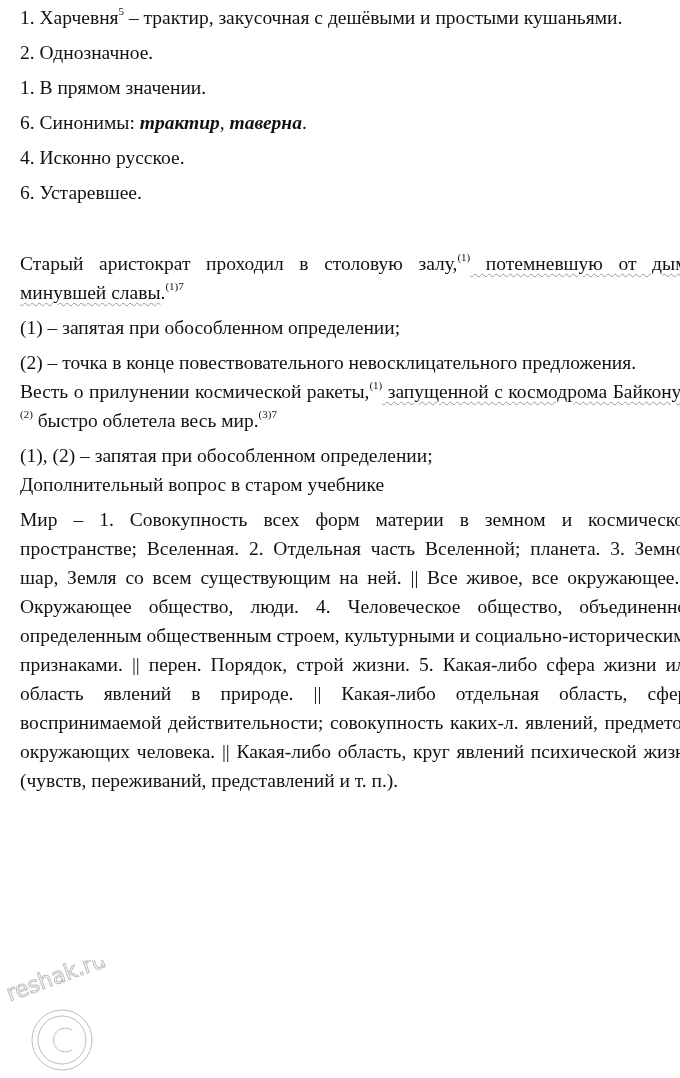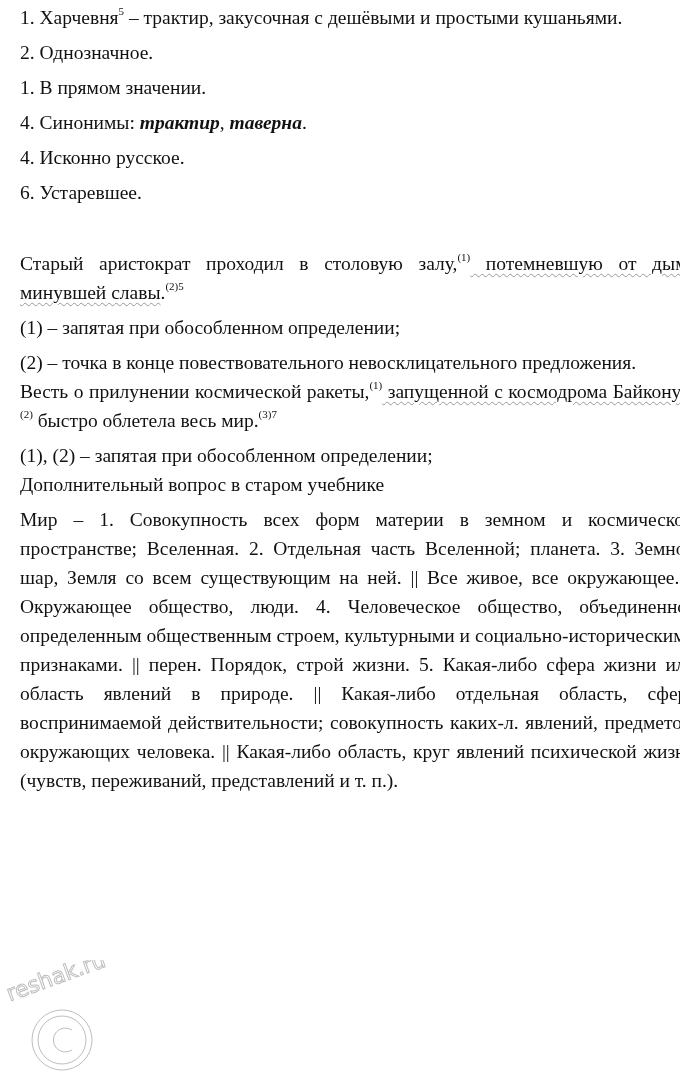--- a/index.html
+++ b/index.html
@@ -18,25 +18,25 @@
   .watermark { position: absolute; left: 0; top: 960px; width: 120px; height: 118px; pointer-events: none; }
 </style>
 </head>
 <body>
 
 <div class="page">
 
   <p class="j" style="margin-top:3px"><span>1.</span> <span>Харчевня</span><sup>5</sup><span> – трактир, закусочная с дешёвыми и простыми кушаньями.</span></p>
   <p class="gap6">2. Однозначное.</p>
   <p class="gap6">1. В прямом значении.</p>
-  <p class="gap6"><span>4. Синонимы: </span><i>трактир</i><span>, </span><i>таверна</i><span>.</span></p>
+  <p class="gap6"><span>6. Синонимы: </span><i>трактир</i><span>, </span><i>таверна</i><span>.</span></p>
   <p class="gap6">4. Исконно русское.</p>
   <p class="gap6">6. Устаревшее.</p>
 
-  <p class="j" style="margin-top:42px"><span>Старый аристократ проходил в столовую залу,</span><sup>(1)</sup><span class="wavy"> потемневшую от дыма минувшей славы</span><span>.</span><sup>(2)5</sup></p>
+  <p class="j" style="margin-top:42px"><span>Старый аристократ проходил в столовую залу,</span><sup>(1)</sup><span class="wavy"> потемневшую от дыма минувшей славы</span><span>.</span><sup>(1)7</sup></p>
   <p class="gap6">(1) – запятая при обособленном определении;</p>
   <p class="j gap6">(2) – точка в конце повествовательного невосклицательного предложения.</p>
 
   <p class="j" style=""><span>Весть о прилунении космической ракеты,</span><sup>(1)</sup><span class="wavy"> запущенной с космодрома Байконур,</span><sup>(2)</sup><span> быстро облетела весь мир.</span><sup>(3)7</sup></p>
   <p class="gap6">(1), (2) – запятая при обособленном определении;</p>
 
   <p style="">Дополнительный вопрос в старом учебнике</p>
   <p class="j gap6">Мир – 1. Совокупность всех форм материи в земном и космическом пространстве; Вселенная. 2. Отдельная часть Вселенной; планета. 3. Земной шар, Земля со всем существующим на ней. || Все живое, все окружающее. || Окружающее общество, люди. 4. Человеческое общество, объединенное определенным общественным строем, культурными и социально-историческими признаками. || перен. Порядок, строй жизни. 5. Какая-либо сфера жизни или область явлений в природе. || Какая-либо отдельная область, сфера воспринимаемой действительности; совокупность каких-л. явлений, предметов, окружающих человека. || Какая-либо область, круг явлений психической жизни (чувств, переживаний, представлений и т. п.).</p>
 </div>
 

